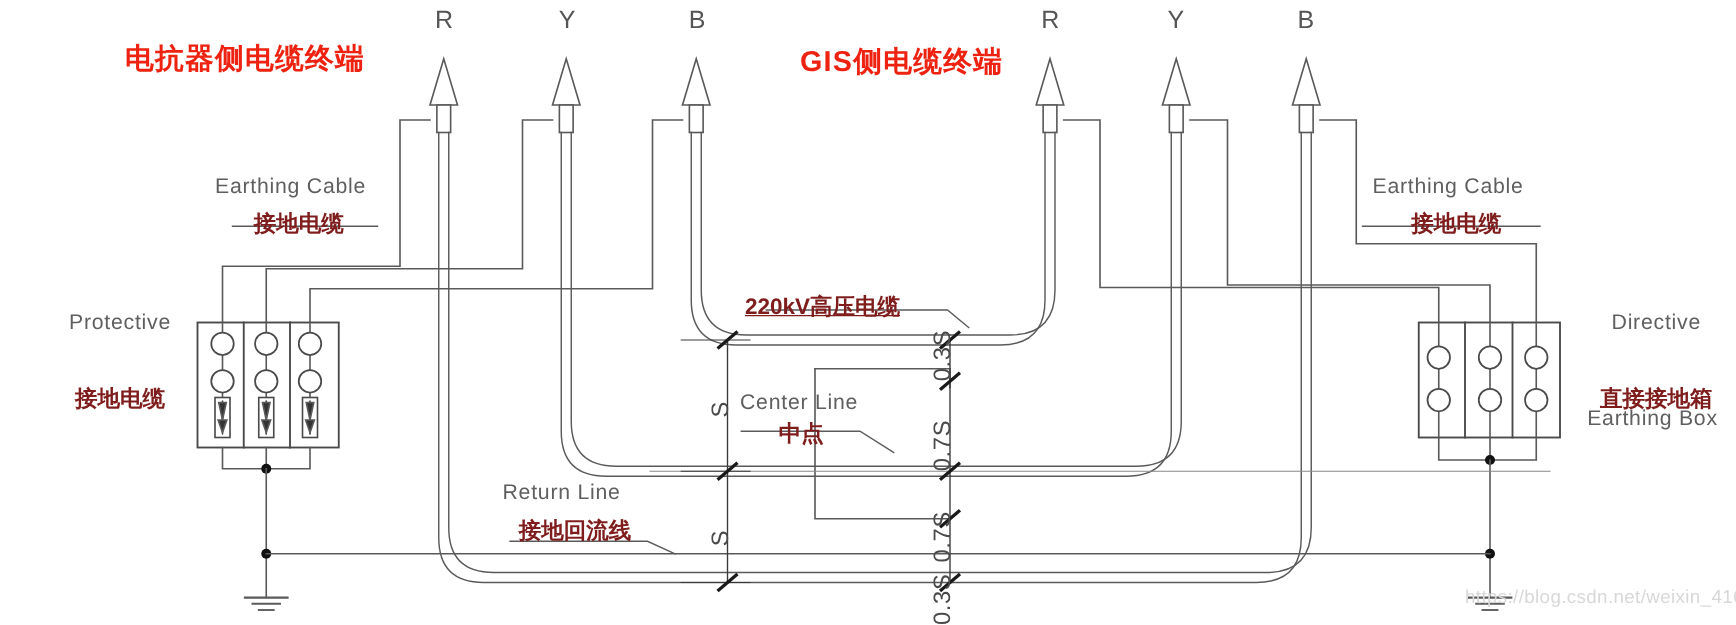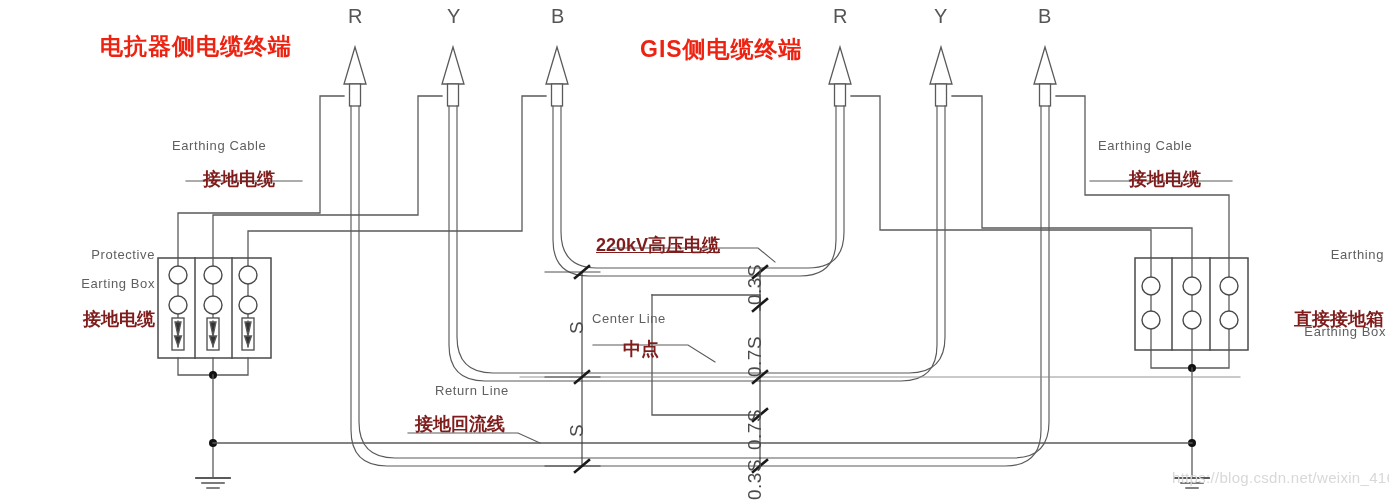--- a/index.html
+++ b/index.html
@@ -25,21 +25,21 @@
     height: 500px;
   }
   .lbl {
     position: absolute;
     white-space: nowrap;
     color: #5a5a5a;
     font-family: "Liberation Sans", sans-serif;
     line-height: 1.15;
   }
   .lbl-en {
-    font-size: 13px;
+    font-size: 17px;
     letter-spacing: 0.6px;
     color: #5f5f5f;
   }
   .lbl-cn {
     font-size: 18px;
     color: #7f1d1d;
     font-weight: 600;
   }
   .lbl-red {
     color: #ee2211;
@@ -56,21 +56,21 @@
     font-size: 19px;
     color: #4a4a4a;
     letter-spacing: 0.5px;
     transform-origin: left top;
   }
   .rot90 {
     transform: rotate(-90deg);
     transform-origin: 0 0;
   }
   .block-center {
-    text-align: right;
+    text-align: center;
   }
   .watermark {
     position: absolute;
     color: #d8d8d8;
     font-size: 15px;
     letter-spacing: 0.3px;
     font-family: "Liberation Sans", sans-serif;
   }
 </style>
 </head>
@@ -233,30 +233,29 @@
 
   <div class="lbl lbl-en" style="left:172px; top:139px;">Earthing Cable</div>
   <div class="lbl lbl-cn" style="left:203px; top:169px;">接地电缆</div>
 
   <div class="lbl lbl-en" style="left:1098px; top:139px;">Earthing Cable</div>
   <div class="lbl lbl-cn" style="left:1129px; top:169px;">接地电缆</div>
 
   <div class="lbl lbl-cn" style="left:596px; top:235px;text-decoration:underline;">220kV高压电缆</div>
 
   <div class="lbl lbl-en" style="left:592px; top:312px;">Center Line</div>
-  <div class="lbl lbl-cn" style="left:623px; top:339px;">中点</div>
-
-  <div class="lbl lbl-en" style="left:435px; top:384px;">Return Line</div>
+  <div class="lbl lbl-cn" style="left:623px; top:339px;font-family:Liberation Mono, monospace;">中点</div>
+
+  <div class="lbl lbl-en" style="left:402px; top:384px;">Return Line</div>
   <div class="lbl lbl-cn" style="left:415px; top:414px;">接地回流线</div>
 
   <div class="lbl lbl-en block-center" style="left:37px; top:248px; width:118px;">Protective</div>
-  <div class="lbl lbl-en block-center" style="left:27px; top:277px; width:128px;">Earting Box</div>
   <div class="lbl lbl-cn block-center" style="left:37px; top:309px; width:118px;">接地电缆</div>
 
-  <div class="lbl lbl-en block-center" style="left:1266px; top:248px; width:118px;">Earthing</div>
+  <div class="lbl lbl-en block-center" style="left:1266px; top:248px; width:118px;">Directive</div>
   <div class="lbl lbl-en block-center" style="left:1258px; top:277px; width:128px;margin-top:48px;">Earthing Box</div>
   <div class="lbl lbl-cn block-center" style="left:1266px; top:309px; width:118px;font-family:Liberation Serif, serif;">直接接地箱</div>
 
   <div class="lbl lbl-dim rot90" style="left:566px; top:334px;">S</div>
   <div class="lbl lbl-dim rot90" style="left:566px; top:437px;">S</div>
 
   <div class="lbl lbl-dim rot90" style="left:744px; top:305px;">0.3S</div>
   <div class="lbl lbl-dim rot90" style="left:744px; top:377px;">0.7S</div>
   <div class="lbl lbl-dim rot90" style="left:744px; top:450px;">0.7S</div>
   <div class="lbl lbl-dim rot90" style="left:744px; top:500px;">0.3S</div>

